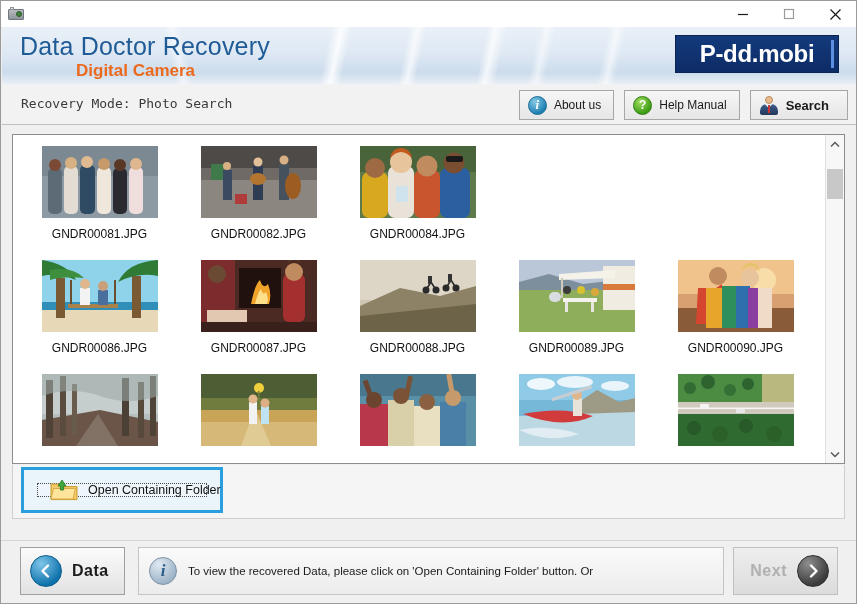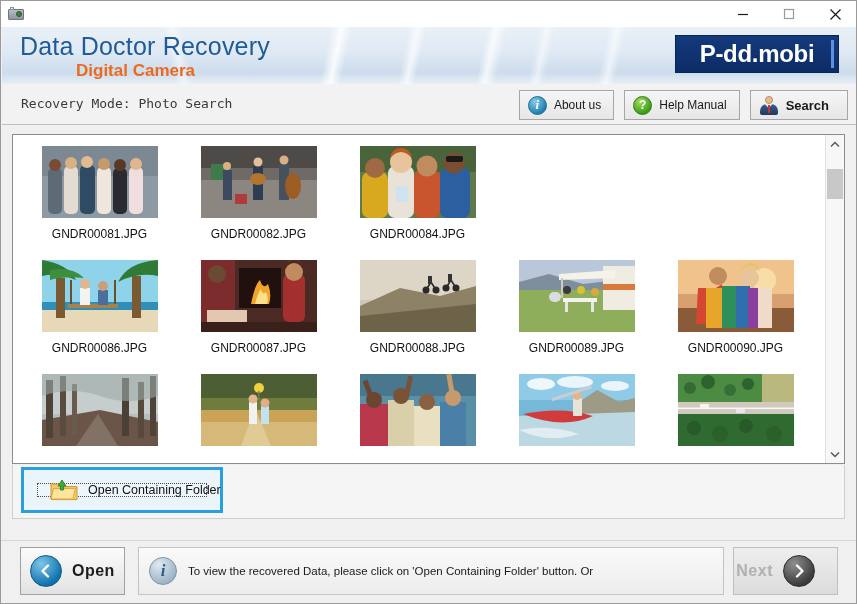--- a/index.html
+++ b/index.html
@@ -423,21 +423,21 @@
     position: absolute;
     right: 18px; top: 6px;
     width: 105px; height: 48px;
     background: linear-gradient(to bottom, #eeeeee, #dcdcdc);
     border: 1px solid #c0c0c0;
     box-sizing: border-box;
     display: flex;
     align-items: center;
     justify-content: flex-end;
     gap: 10px;
-    padding-right: 22px;
+    padding-right: 8px;
   }
 </style>
 </head>
 <body>
 
 <div id="app">
 
   <div class="titlebar">
     <div class="titlebar-icon">
       <div class="cam-body"></div>
@@ -804,21 +804,21 @@
   </div>
 
   <div class="footer">
 
     <div class="back-btn">
       <span class="circ-arrow circ-blue">
         <svg width="16" height="16" viewBox="0 0 16 16">
             <path d="M10 2.5 L4.5 8 L10 13.5" fill="none" stroke="#fff" stroke-width="2.4" stroke-linecap="round" stroke-linejoin="round"></path>
           </svg>
       </span>
-      <span class="btn-word">Open</span>
+      <span class="btn-word">Data</span>
     </div>
 
     <div class="infobox">
       <span class="info-circle">i</span>
       <span class="info-lines">
         <span>To view the recovered Data, please click on 'Open Containing Folder' button. Or</span><br>
       </span>
     </div>
 
     <div class="next-btn">

